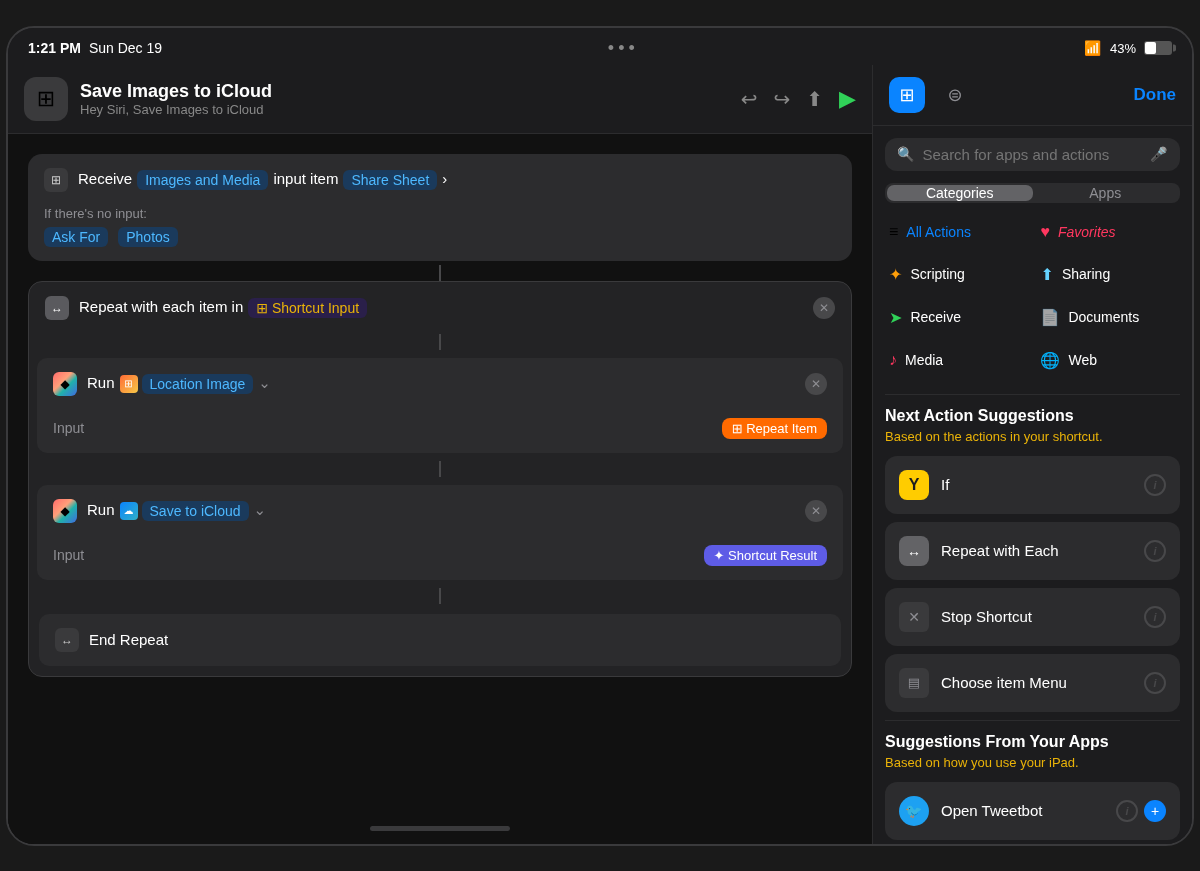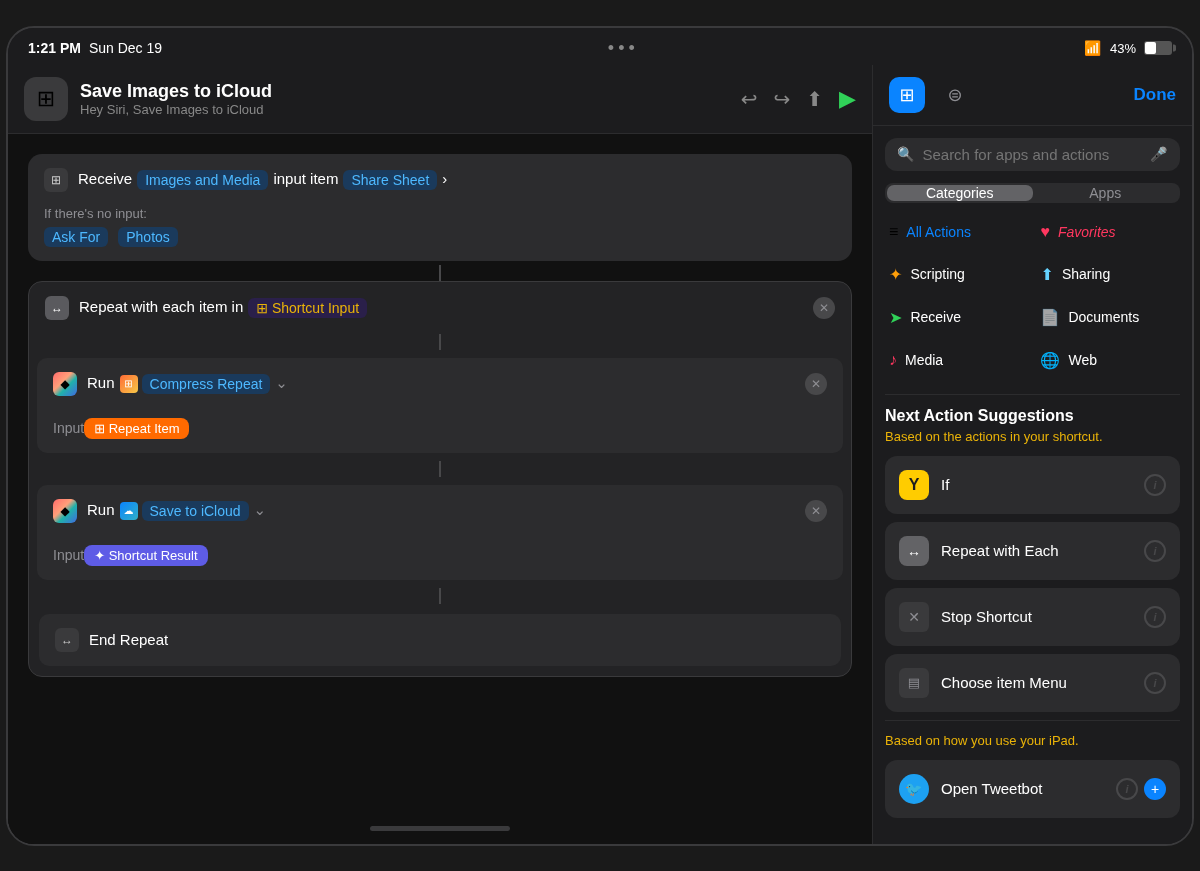--- a/index.html
+++ b/index.html
@@ -126,21 +126,21 @@
       display: flex; align-items: center; justify-content: center;
       color: #8e8e93;
       font-size: 12px;
       cursor: pointer;
       flex-shrink: 0;
     }
     .action-info {
       padding: 8px 16px 14px;
       display: flex;
       align-items: center;
-      justify-content: flex-start;
+      justify-content: space-between;
     }
     .action-label { color: #8e8e93; font-size: 14px; }
     .action-badge {
       padding: 3px 10px;
       border-radius: 8px;
       font-size: 13px;
       font-weight: 500;
     }
     .badge-orange { background: #ff6a00; color: #fff; }
     .badge-purple { background: #5e5ce6; color: #fff; }
@@ -414,21 +414,21 @@
 
           <div class="connector-line"></div>
 
           <div class="nested-inner">
             <div class="action-row">
               <div class="run-shortcut-icon">◆</div>
               <div class="action-text">
                 <span>Run</span>
                 <div style="display:inline-flex;align-items:center;gap:4px;">
                   <div class="compress-icon" style="width:18px;height:18px;border-radius:4px;font-size:10px;display:inline-flex;align-items:center;justify-content:center;">⊞</div>
-                  <span class="token blue">Compress Repeat</span>
+                  <span class="token blue">Location Image</span>
                 </div>
                 <span style="color:#8e8e93;">⌄</span>
               </div>
               <div class="action-close">✕</div>
             </div>
             <div class="action-info">
               <span class="action-label">Input</span>
               <span class="action-badge badge-orange">⊞ Repeat Item</span>
             </div>
           </div>
@@ -553,20 +553,21 @@
         </div>
 
         <div class="suggestion-item">
           <div class="suggestion-icon icon-dark" style="color:#8e8e93; font-size:13px; border-radius:6px;">▤</div>
           <span class="suggestion-name">Choose item Menu</span>
           <div class="info-btn">i</div>
         </div>
 
         <div class="divider"></div>
 
+        <div class="section-title">Suggestions From Your Apps</div>
         <div class="section-sub">Based on how you use your iPad.</div>
 
         <div class="suggestion-item">
           <div class="suggestion-icon" style="background:#1da1f2; border-radius:50%; color:#fff; font-size:14px;">🐦</div>
           <span class="suggestion-name">Open Tweetbot</span>
           <div class="info-btn">i</div>
           <div class="add-btn">+</div>
         </div>
 
       </div>

